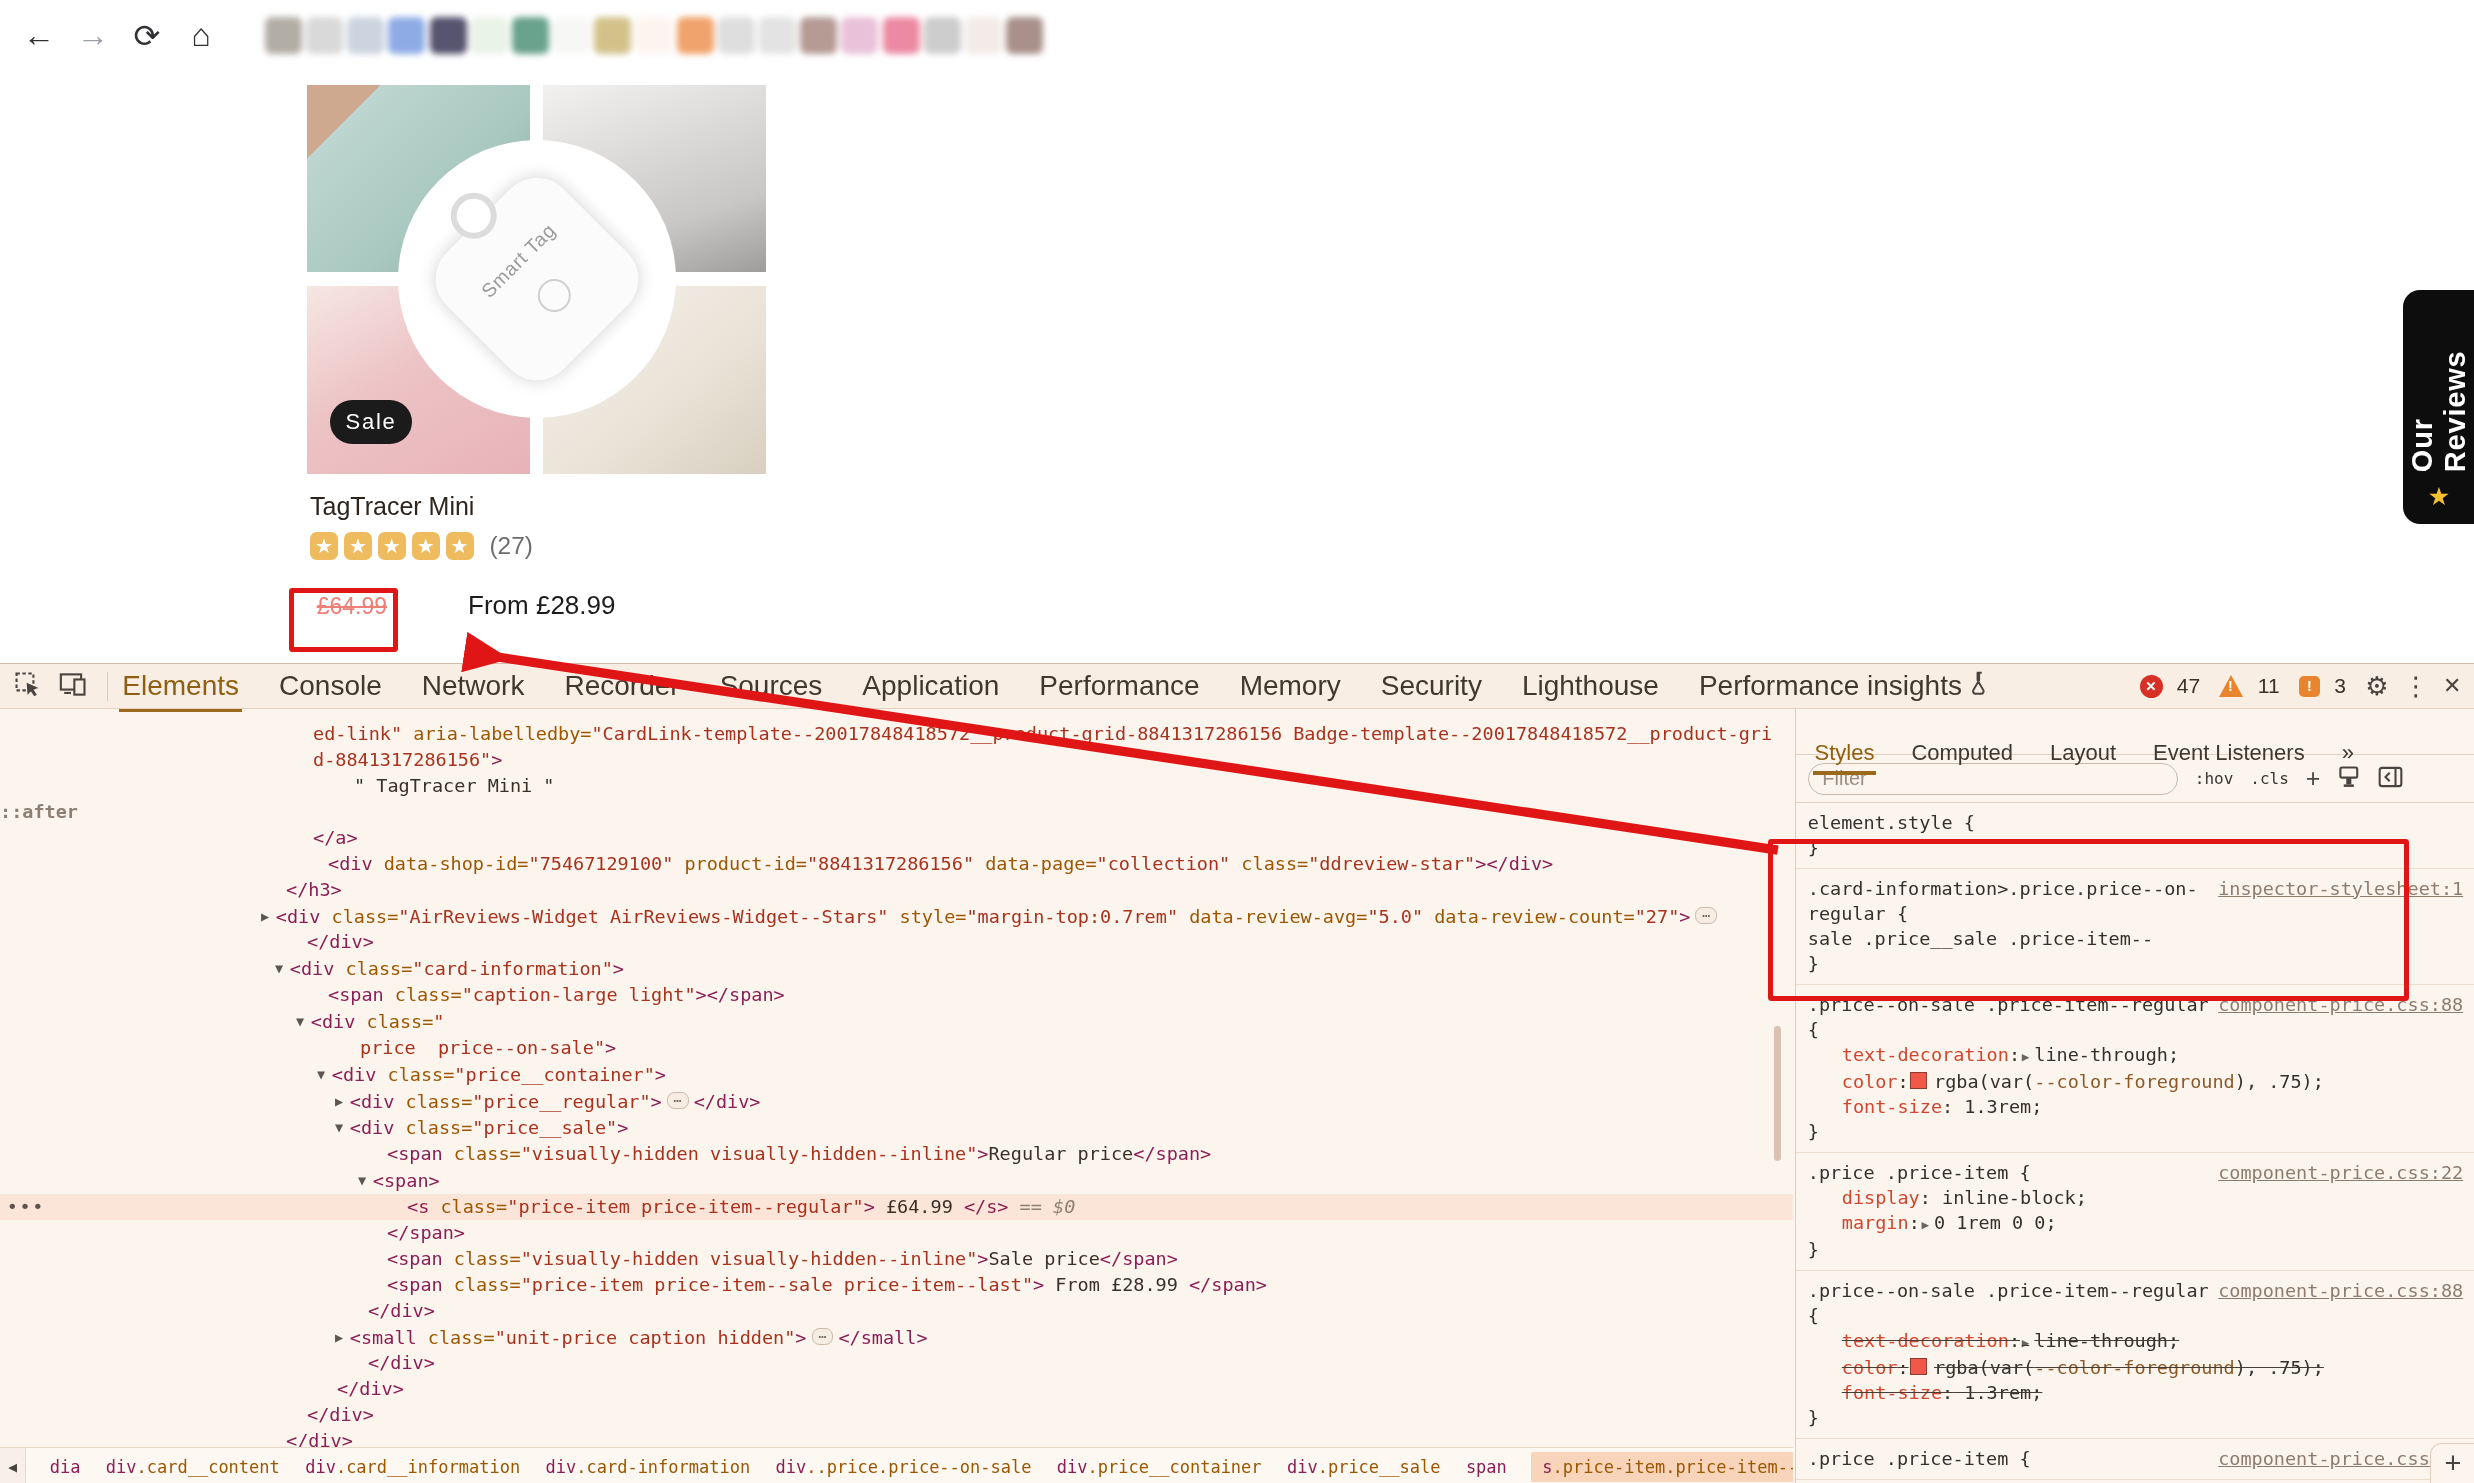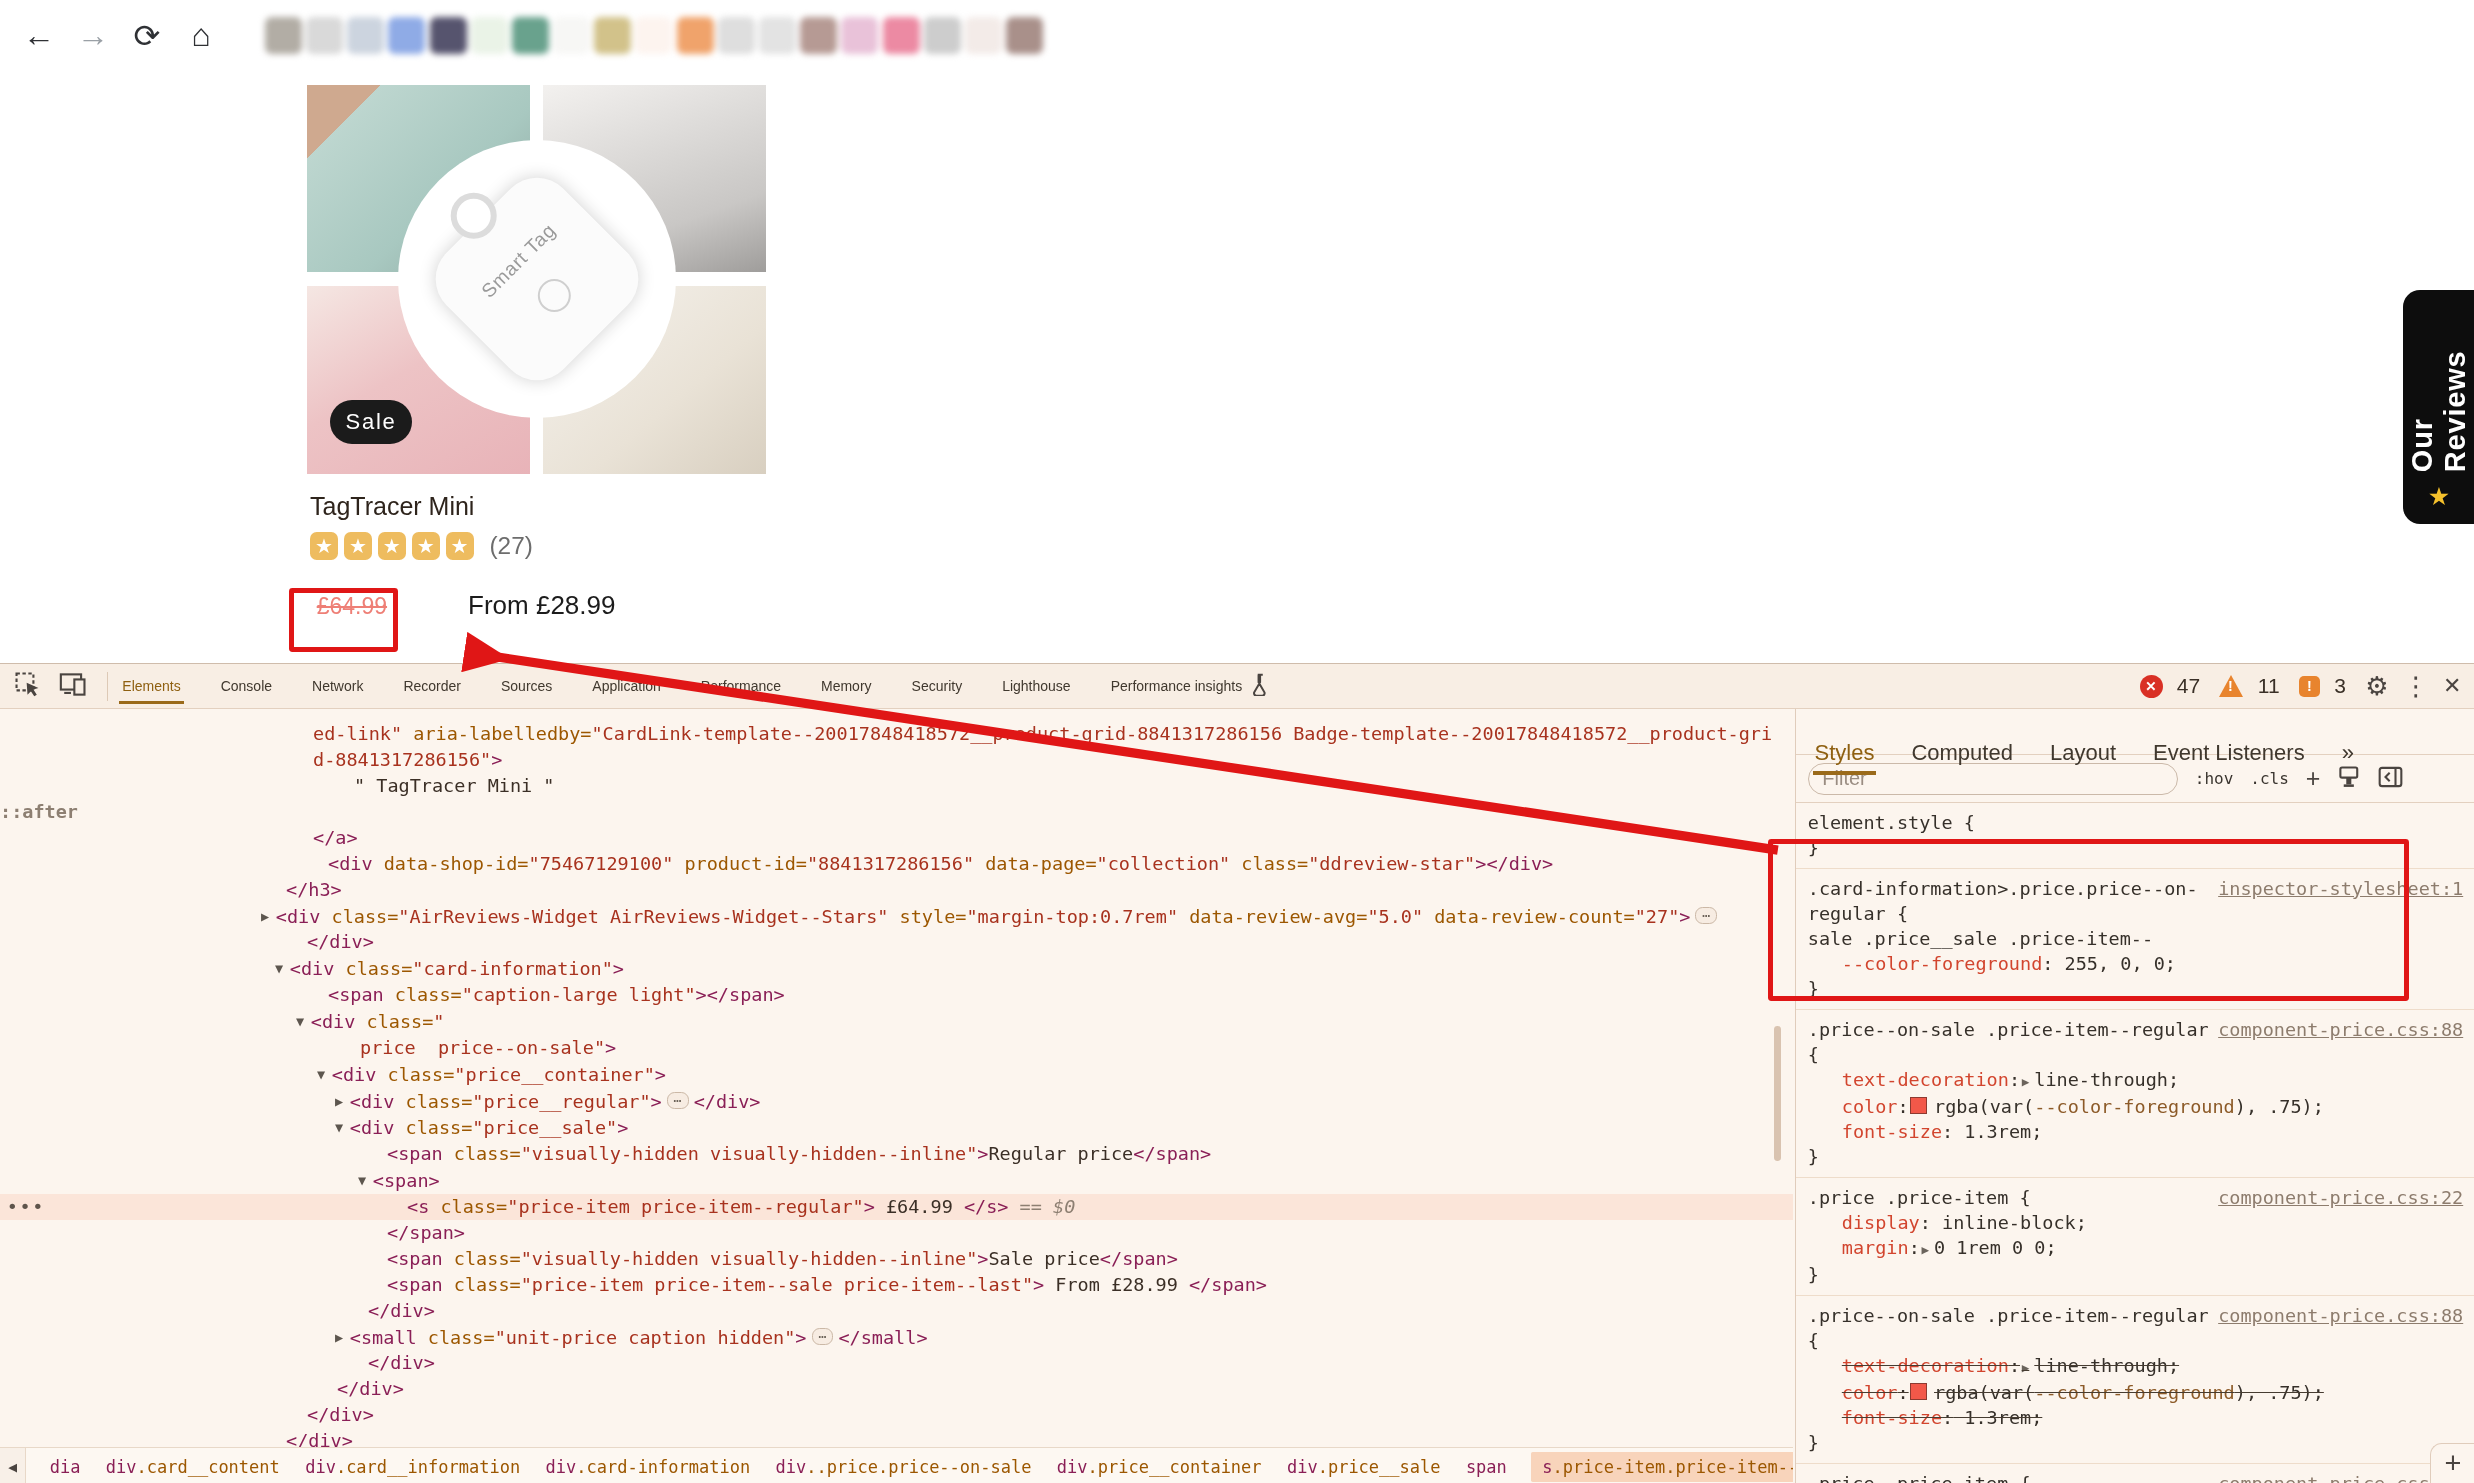--- a/index.html
+++ b/index.html
@@ -53,21 +53,21 @@
   .rev-txt{writing-mode:vertical-rl;transform:rotate(180deg);color:#fff;font-size:29px;font-weight:600;letter-spacing:0.8px;margin-bottom:11.8px;}
   .rev-star{color:#f5c12c;font-size:25px;line-height:1;}
 
   
   .devtools{position:absolute;left:0;top:663px;width:2475px;height:820px;background:#fcf5ee;border-top:0.8px solid #cfbcab;}
   .dt-toolbar{position:absolute;left:0;top:0;width:2475px;height:45px;background:#f8eee4;
               border-bottom:0.8px solid #e3d0bf;display:flex;align-items:center;padding:0 13.5px;box-sizing:border-box;}
   .dt-icons{display:flex;align-items:center;gap:18.5px;flex:none;}
   .dt-sep{width:0.8px;height:29px;background:#ddc9b6;margin:0 15px 0 18.5px;}
   .dt-tabs{display:flex;align-items:center;gap:40px;flex:none;}
-  .dt-tab{font-size:14px;color:#40382e;position:relative;white-space:nowrap;display:flex;align-items:center;gap:8.4px;}
+  .dt-tab{font-size:28px;color:#40382e;position:relative;white-space:nowrap;display:flex;align-items:center;gap:8.4px;}
   .dt-tab.sel{color:#8f6011;}
   .dt-tab.sel::after{content:"";position:absolute;left:-3.4px;right:-3.4px;bottom:-10px;height:3.4px;background:#9a6a1a;}
   .dt-right{margin-left:auto;display:flex;align-items:center;gap:14.3px;}
   .b-err{width:23px;height:23px;border-radius:50%;background:#d93025;color:#fff;font-size:13.5px;
          display:flex;align-items:center;justify-content:center;font-weight:bold;}
   .b-warn{width:0;height:0;border-left:12.6px solid transparent;border-right:12.6px solid transparent;
           border-bottom:22px solid #e8842e;position:relative;}
   .b-warn::after{content:"!";position:absolute;left:-3.4px;top:3.4px;color:#fff;font-size:14.3px;font-weight:bold;}
   .b-iss{width:21px;height:21px;border-radius:5px;background:#e8842e;color:#fff;font-size:14.3px;font-weight:bold;
          display:flex;align-items:center;justify-content:center;}
@@ -312,21 +312,20 @@
       </div>
       <div class="rules" id="rules">
           <div class="rule">
             <div class="r-selline"><span>element.style {</span></div>
             <div>}</div>
           </div>
           <div class="rule">
             <div class="r-selline"><span>.card-information&gt;.price.price--on-</span><span class="r-src">inspector-stylesheet:1</span></div>
             <div class="r-selline"><span>regular {</span></div>
             <div class="r-selline"><span>sale .price__sale .price-item--</span></div>
-            <div class="prop"><span class="inner"><span class="p-name">--color-foreground</span><span class="p-val">:</span><span class="p-val"> 255, 0, 0;</span></span></div>
             <div>}</div>
           </div>
           <div class="rule">
             <div class="r-selline"><span>.price--on-sale .price-item--regular</span><span class="r-src">component-price.css:88</span></div>
             <div class="r-selline"><span>{</span></div>
             <div class="prop"><span class="inner"><span class="p-name">text-decoration</span><span class="p-val">:</span><span class="p-arrow">▶</span><span class="p-val">line-through;</span></span></div>
             <div class="prop"><span class="inner"><span class="p-name">color</span><span class="p-val">:</span><span class="swatch"></span><span class="p-val">rgba(var(</span><span class="p-var">--color-foreground</span><span class="p-val">), .75);</span></span></div>
             <div class="prop"><span class="inner"><span class="p-name">font-size</span><span class="p-val">:</span><span class="p-val"> 1.3rem;</span></span></div>
             <div>}</div>
           </div>

